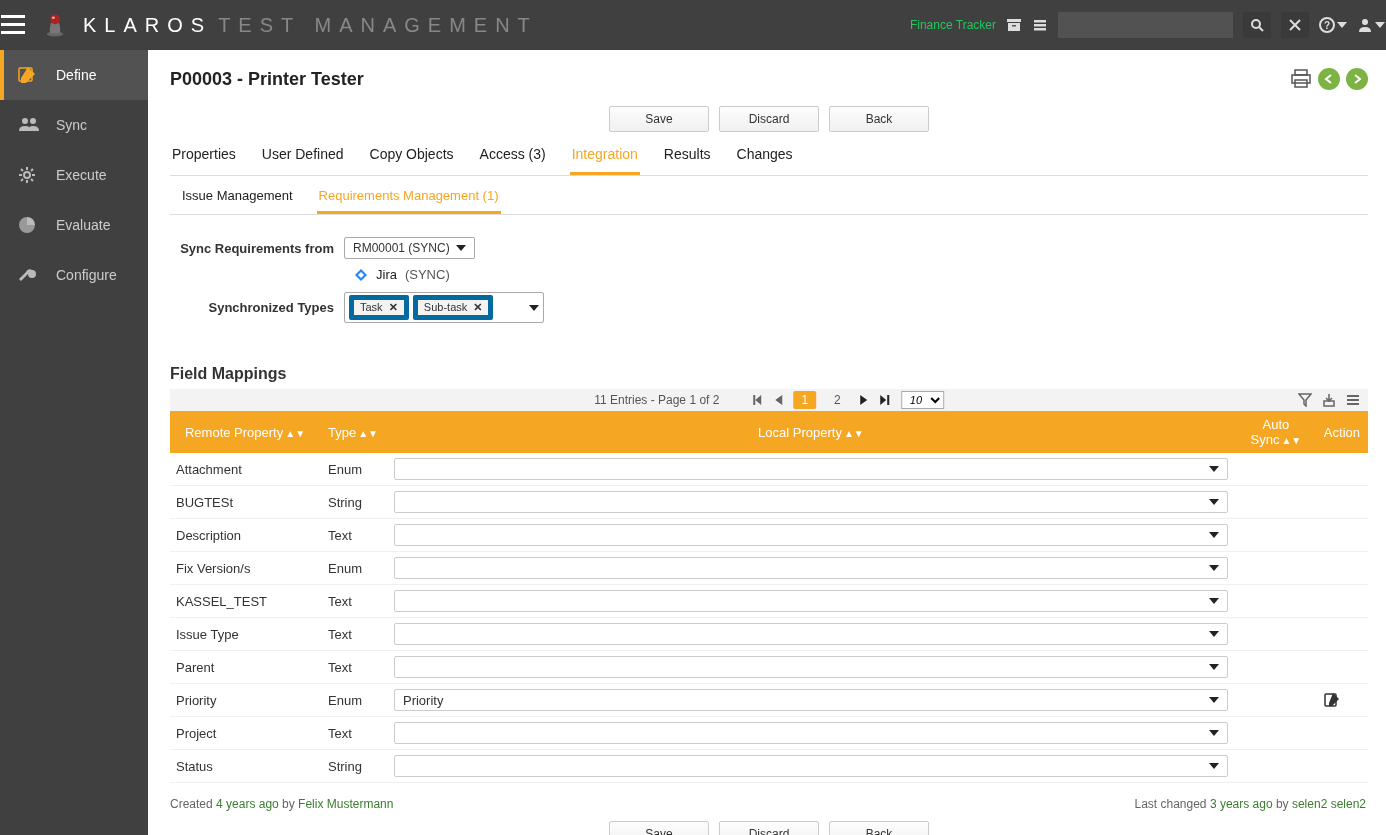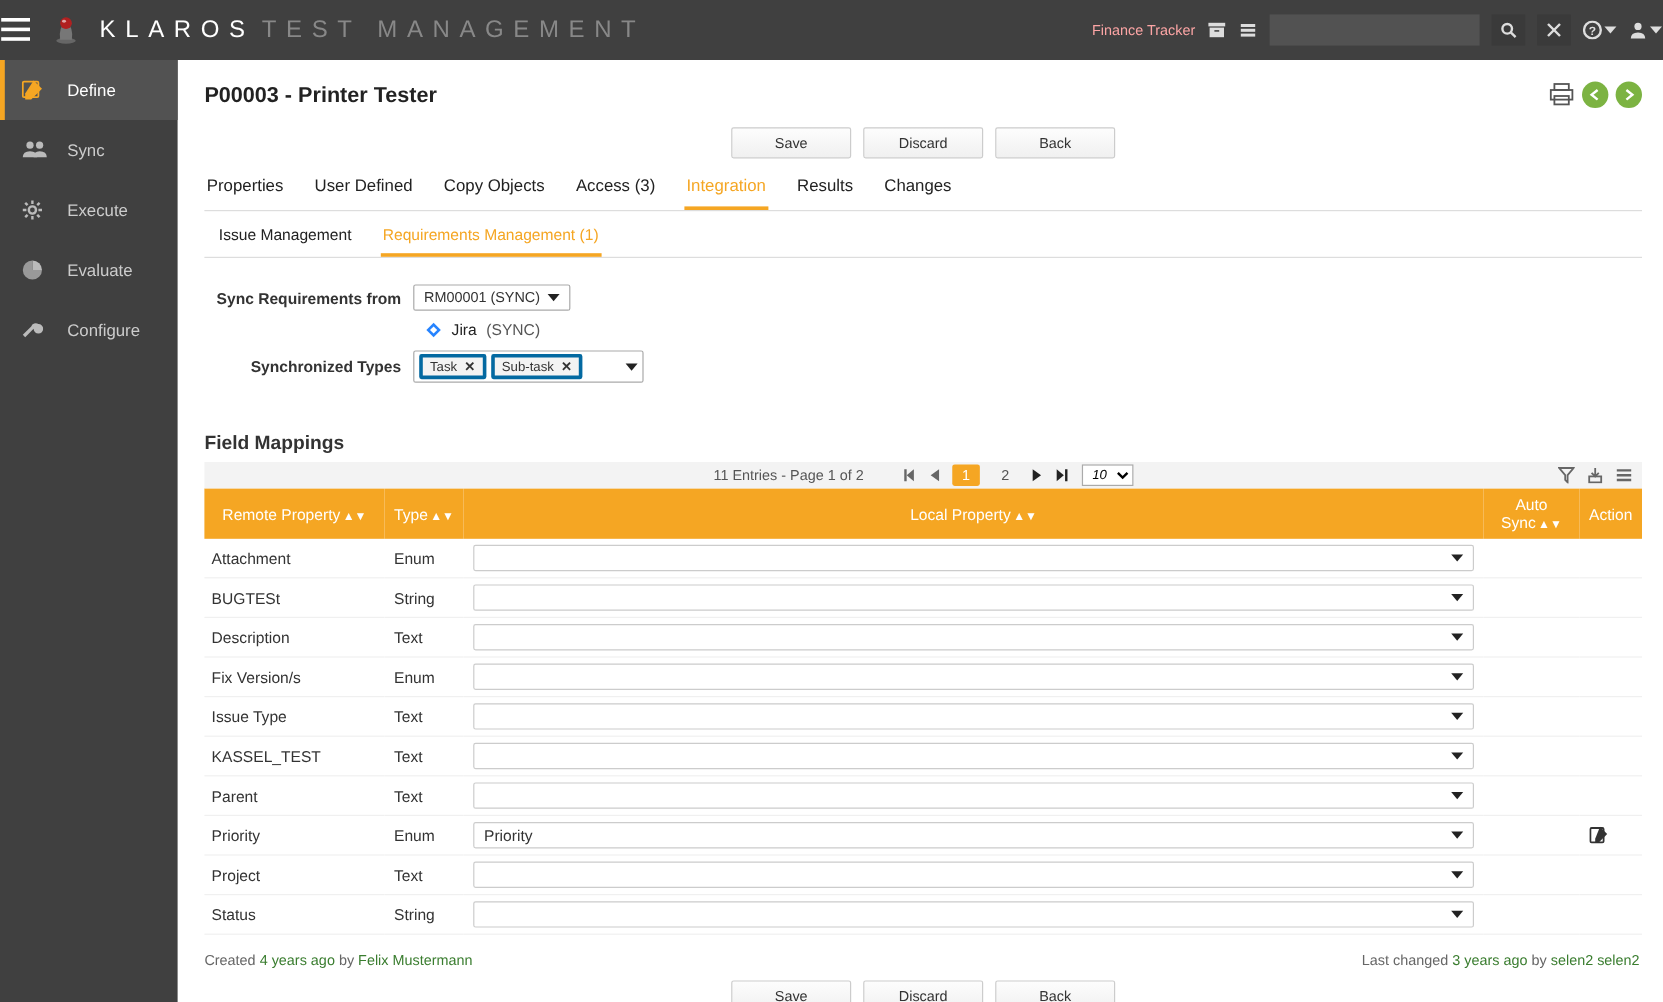--- a/index.html
+++ b/index.html
@@ -9,21 +9,21 @@
   .header { height: 50px; background: #404040; display: flex; align-items: center; padding: 0 1px; color: #fff; }
   .hamburger-icon { width: 24px; height: 20px; cursor: pointer; position: relative; }
   .hamburger-icon span { display:block; height:3px; background:#fff; margin-bottom:5px; }
   .logo-icon { width: 28px; height: 28px; margin: 0 14px 0 16px; display:flex; align-items:center; justify-content:center;}
   .logo-icon svg { width:26px; height:26px; }
   .brand { font-size: 20px; letter-spacing: 8px; font-weight: 400; }
   .brand .brand1 { color:#fff;}
   .brand .brand2 { color:#888; margin-left:6px;}
   .header-spacer { flex: 1; }
   .header-right { display:flex; align-items:center; gap:10px; }
-  .finance-tracker { font-size:12px; color:#fca5a5; }
+  .finance-tracker { font-size:12px; color:#22c55e; }
   .hdr-icon { color:#ddd; cursor:pointer; }
   .search-box { width: 175px; height:26px; background:#525252; border: none; color:#fff; padding: 4px 6px; }
   .search-group { display:flex; align-items:center; background:#525252;}
   .search-btn { width:28px; height:26px; background:#3a3a3a; display:flex; align-items:center; justify-content:center; cursor:pointer;}
 
   
   .container { display: flex; height: calc(100% - 50px); }
   .sidebar { width: 148px; background: #404040; color: #ccc; }
   .sidebar-item { display:flex; align-items:center; gap:16px; padding: 16px 18px; cursor:pointer; font-size:14px; color:#ccc; }
   .sidebar-item.active { background:#525252; color:#f5a623; border-left:4px solid #f5a623; padding-left:14px;}
@@ -49,21 +49,21 @@
   .subtabs .tab { padding: 0 2px 8px 2px; font-size:13px; color:#222; cursor:pointer;}
   .subtabs .tab.active { color:#f5a623; border-bottom:3px solid #f5a623; }
 
   .form-area { padding: 22px 0 10px 4px; }
   .form-row { display:flex; align-items:center; margin-bottom:8px; }
   .form-label { width: 170px; text-align:right; padding-right:10px; font-size:13px; color:#333; font-weight:bold;}
   .select-like { border:1px solid #aaa; background:#fff; padding:3px 8px; font-size:12px; display:flex; align-items:center; gap:6px; border-radius:2px; cursor:pointer;}
   .jira-row { margin-left: 180px; display:flex; align-items:center; gap:8px; font-size:13px; color:#222; margin-top:4px; margin-bottom:10px;}
   .jira-icon { width:14px; height:14px; }
   .chip-box { border:1px solid #aaa; display:flex; align-items:center; padding:2px 4px; gap:4px; background:#fff; border-radius:2px;}
-  .chip { border:3px solid #0369a1; background:#f3f3f3; padding:1px 6px; font-size:11px; display:flex; align-items:flex-end; gap:6px; border-radius:2px;}
+  .chip { border:5px solid #0369a1; background:#f3f3f3; padding:1px 6px; font-size:11px; display:flex; align-items:flex-start; gap:6px; border-radius:2px;}
   .chip .x { cursor:pointer; font-weight:bold; color:#333;}
   .chevron-down { border-left:5px solid transparent; border-right:5px solid transparent; border-top:6px solid #222; width:0; height:0; }
 
   .section-title { font-size:16px; font-weight:bold; margin: 24px 0 6px 0;}
   
   .pager-bar { background:#f3f3f3; display:flex; align-items:center; padding:4px 8px; font-size:12px; color:#555; position:relative;}
   .pager-center { position:absolute; left:50%; transform:translateX(-50%); display:flex; align-items:center; gap:10px;}
   .page-num { padding:2px 8px; border-radius:2px; cursor:pointer;}
   .page-num.active { background:#f5a623; color:#fff;}
   .pager-icons { cursor:pointer; color:#666;}
@@ -401,33 +401,33 @@
             <td>
               <div class="cell-select">
                 <span></span>
                 <div class="chevron-down"></div>
               </div>
             </td>
             <td></td>
             <td style="text-align: center;"></td>
           </tr>
           <tr>
+            <td>KASSEL_TEST</td>
+            <td>Text</td>
+            <td>
+              <div class="cell-select">
+                <span></span>
+                <div class="chevron-down"></div>
+              </div>
+            </td>
+            <td></td>
+            <td style="text-align: center;"></td>
+          </tr>
+          <tr>
             <td>Issue Type</td>
-            <td>Text</td>
-            <td>
-              <div class="cell-select">
-                <span></span>
-                <div class="chevron-down"></div>
-              </div>
-            </td>
-            <td></td>
-            <td style="text-align: center;"></td>
-          </tr>
-          <tr>
-            <td>KASSEL_TEST</td>
             <td>Text</td>
             <td>
               <div class="cell-select">
                 <span></span>
                 <div class="chevron-down"></div>
               </div>
             </td>
             <td></td>
             <td style="text-align: center;"></td>
           </tr>

